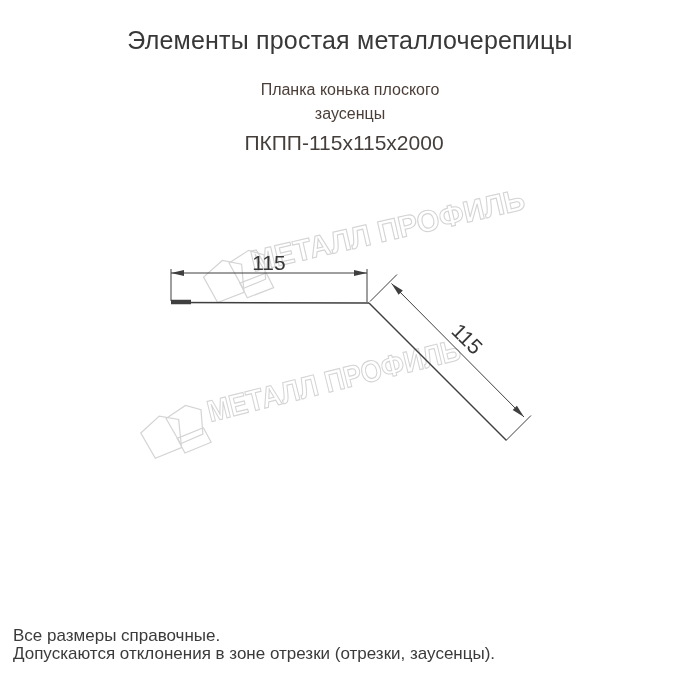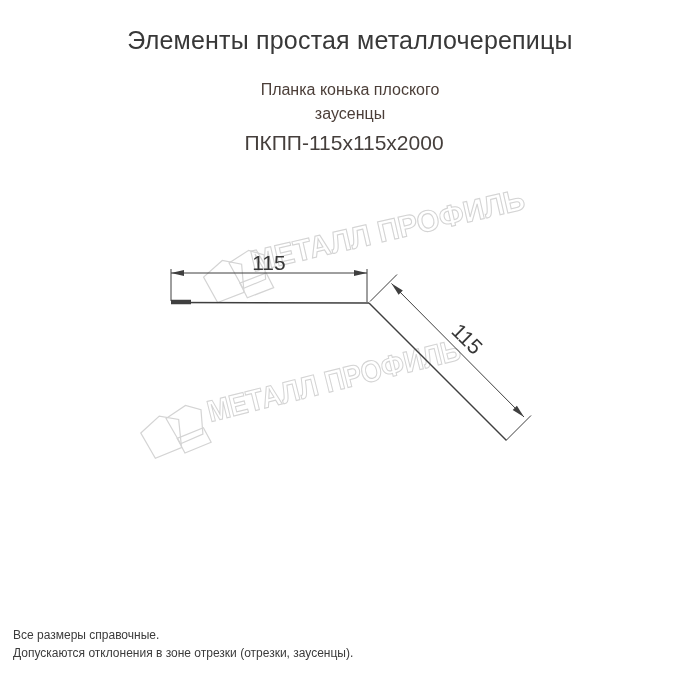--- a/index.html
+++ b/index.html
@@ -21,21 +21,21 @@
   }
   .drawing-layer{position:absolute;top:0;left:0;width:700px;height:700px;}
   svg text{font-family:"Liberation Sans", sans-serif;}
   .wm-text{
     font-size:30px;font-weight:bold;fill:none;stroke:#d4d4d4;stroke-width:1.1px;
   }
   .wm-shape{fill:none;stroke:#d4d4d4;stroke-width:1.2px;}
   .dim-label{font-size:21px;fill:#363636;stroke:none;}
   .footer{
     position:absolute;left:13px;top:627px;width:660px;
-    font-size:12px;line-height:17.5px;color:#3b3b3b;text-align:left;
+    font-size:17px;line-height:17.5px;color:#3b3b3b;text-align:left;
   }
 </style>
 </head>
 <body>
 
 <div class="canvas">
 
   <div class="page-title">Элементы простая металлочерепицы</div>
   <div class="subtitle">
     <div>Планка конька плоского</div>

